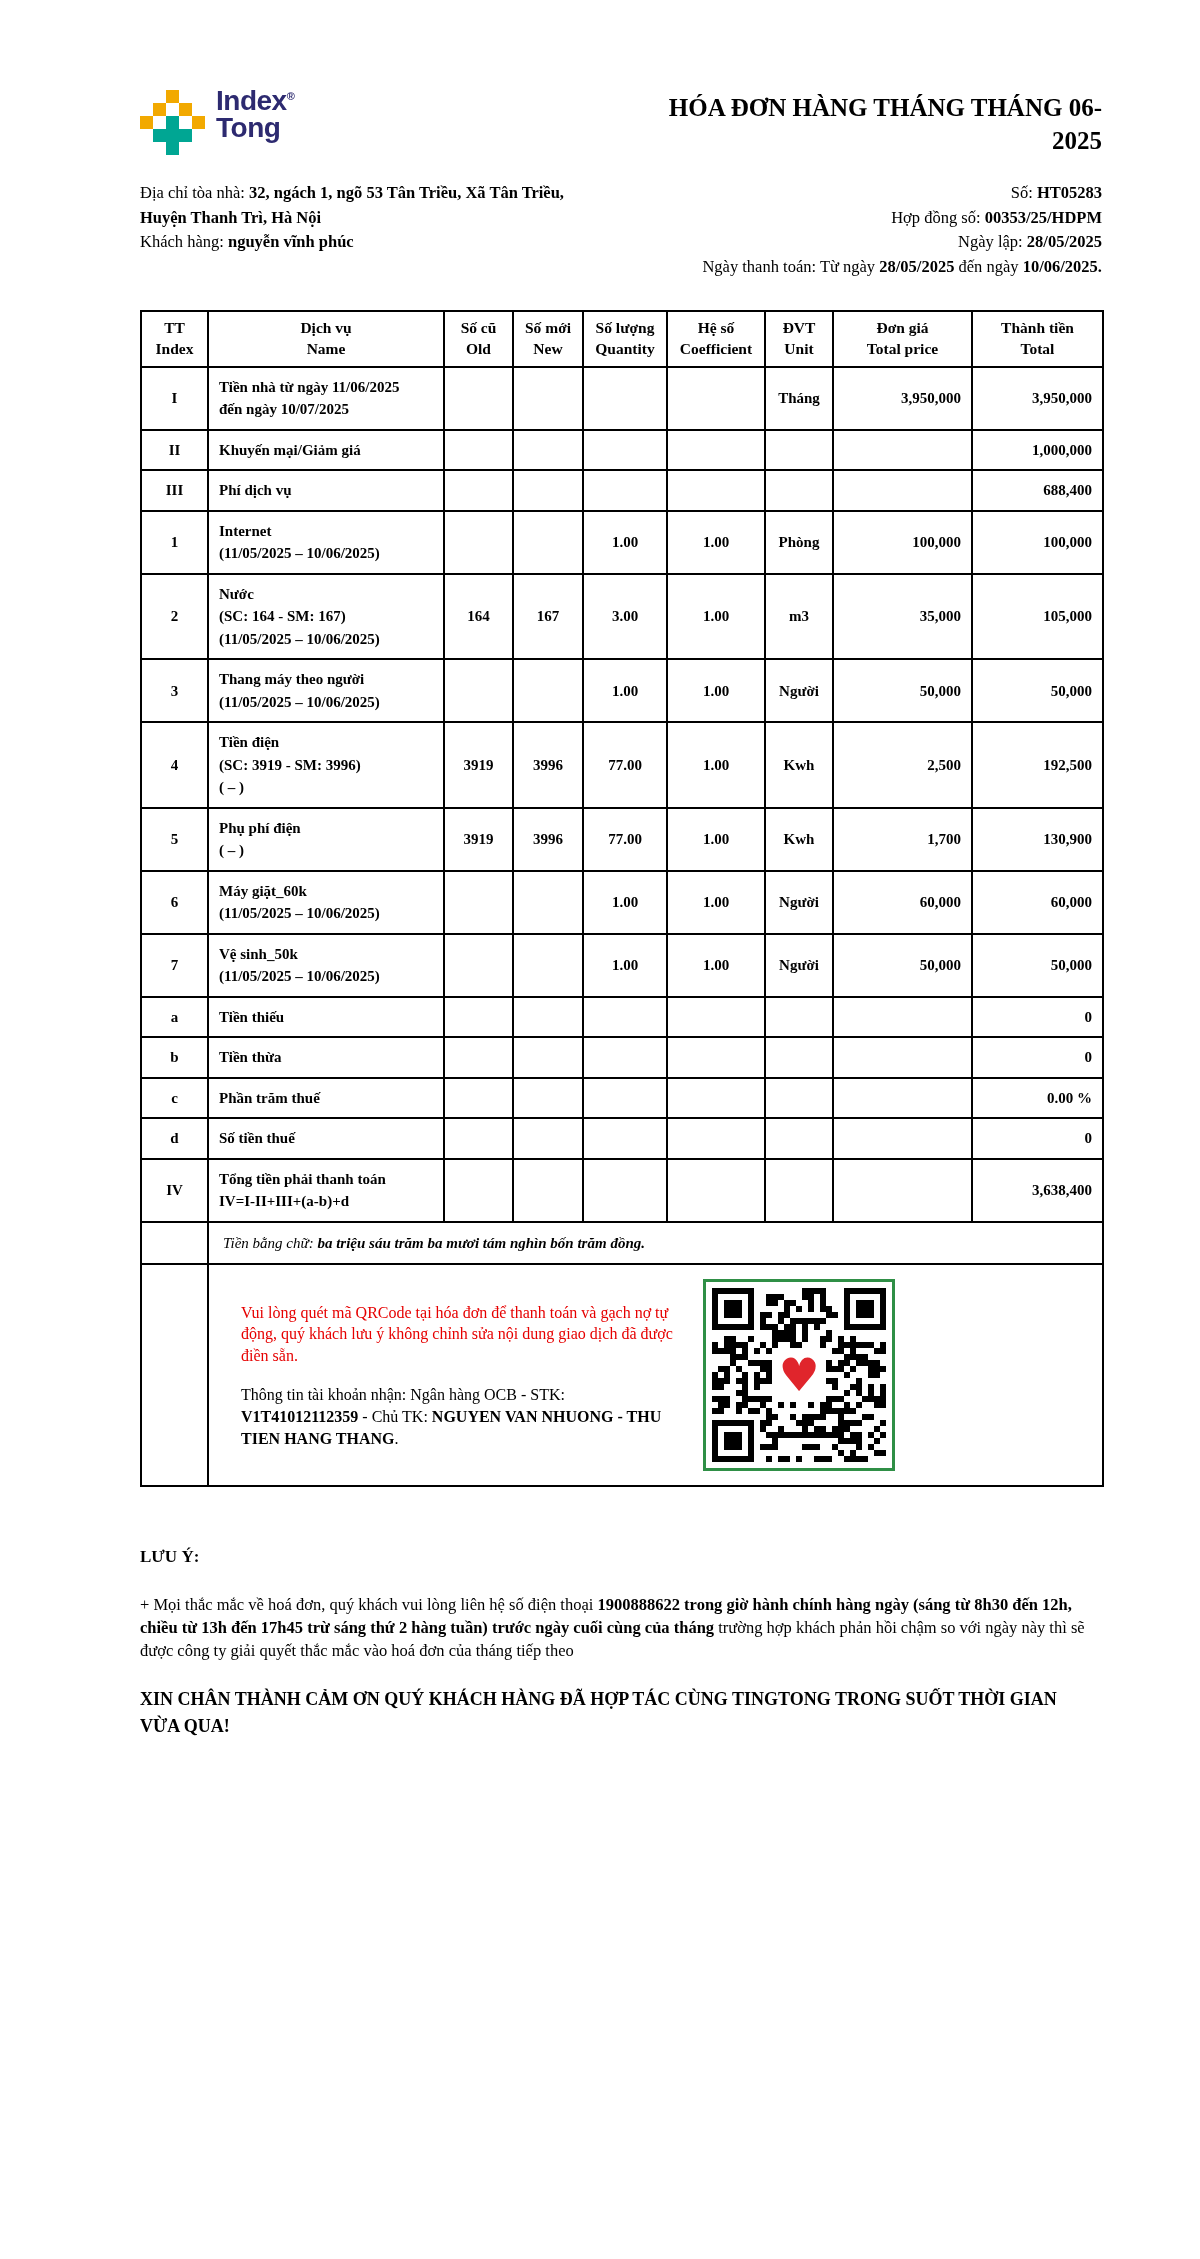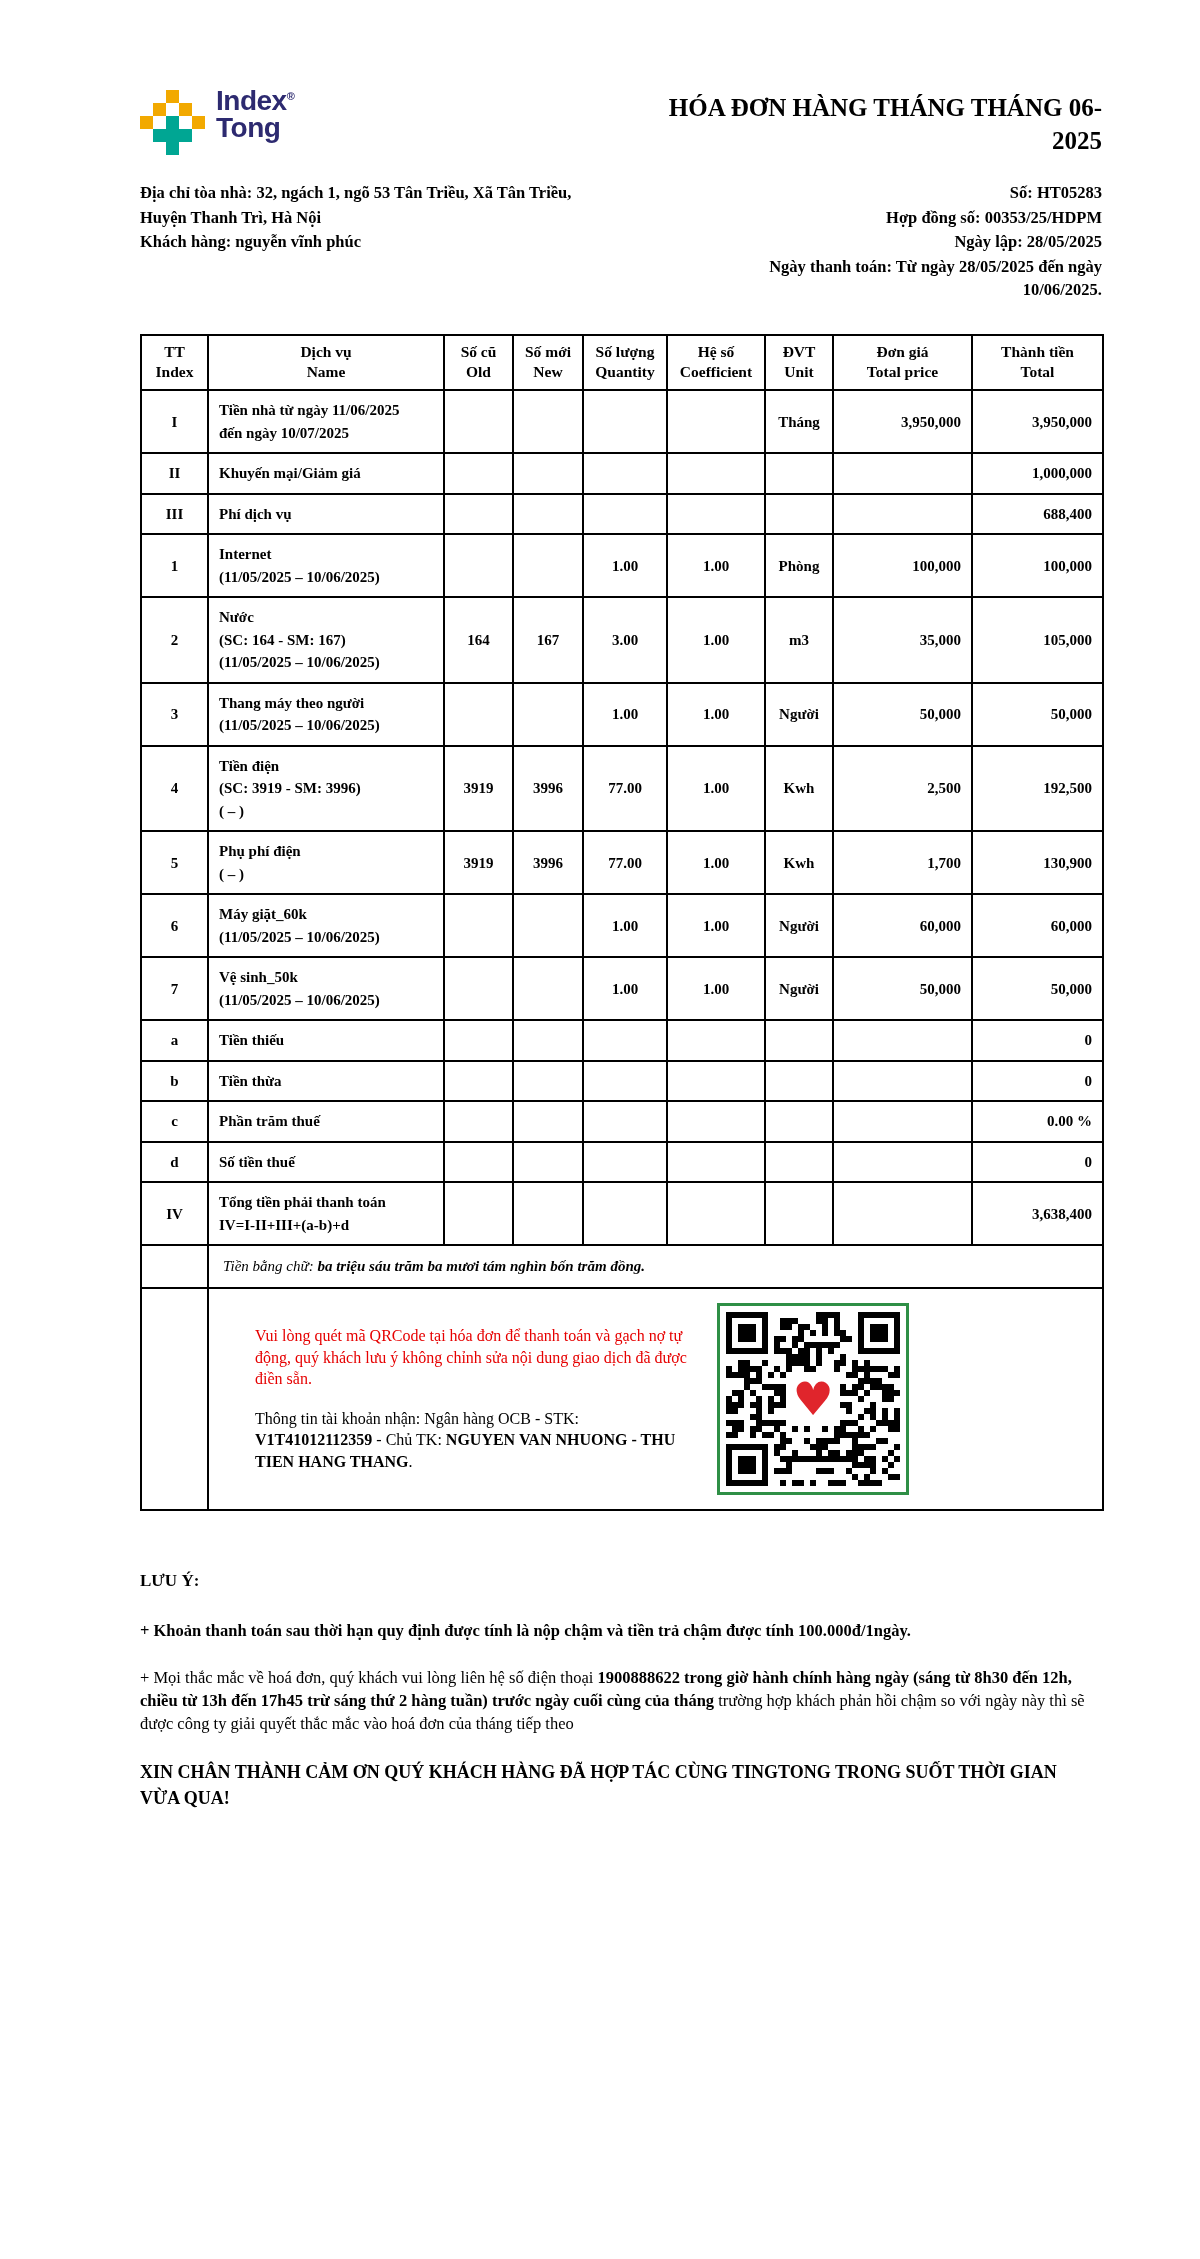--- a/index.html
+++ b/index.html
@@ -16,35 +16,35 @@
   .p20{left:26px;top:0;} .p11{left:13px;top:13px;} .p31{left:39px;top:13px;}
   .p02{left:0;top:26px;} .p42{left:52px;top:26px;} .p22{left:26px;top:26px;}
   .p13{left:13px;top:39px;} .p23{left:26px;top:39px;} .p33{left:39px;top:39px;}
   .p24{left:26px;top:52px;}
   .wordmark{font-family:"Liberation Sans","DejaVu Sans",sans-serif;font-weight:bold;
             color:#2D2A70;font-size:28px;line-height:0.95;letter-spacing:-0.5px;}
   .wordmark sup{font-size:11px;}
   .title{width:640px;text-align:right;font-weight:bold;font-size:25px;line-height:1.3;margin-top:4px;}
 
   
-  .info{display:flex;margin-top:24px;font-size:16.5px;font-weight:bold;}
+  .info{display:flex;margin-top:24px;font-size:16.5px;}
   .info-left{width:57%;}
   .info-right{width:43%;text-align:right;}
   .info div{line-height:23.5px;margin-bottom:1px;}
 
   
   table{border-collapse:collapse;width:962px;margin-top:30px;table-layout:fixed;}
   th,td{border:2px solid #000;vertical-align:middle;}
   th{font-size:15.5px;line-height:1.35;padding:6px 3px;text-align:center;}
   td{font-size:15px;font-weight:bold;line-height:1.5;padding:8px 10px;}
   td.c{text-align:center;padding:8px 3px;}
   td.rt{text-align:right;}
   .words-cell{font-weight:normal;font-style:italic;padding:9px 14px;}
   .words-cell b{font-style:italic;}
-  .qr-cell{padding:14px 26px;}
+  .qr-cell{padding:14px 12px;}
   .qr-flex{display:flex;align-items:center;}
   .qr-text{width:440px;margin-left:20px;font-size:16px;font-weight:normal;line-height:1.35;}
   .red-note{color:#E60000;margin:0 0 18px 0;}
   .acct{margin:0;}
   .qr-box{margin-left:22px;border:3px solid #2F8F46;background:#fff;padding:6px;line-height:0;
           position:relative;width:174px;height:174px;}
   .qr-heart{position:absolute;left:50%;top:50%;transform:translate(-50%,-50%);
             background:#fff;width:48px;height:48px;text-align:center;}
   .qr-heart span{font-family:"DejaVu Sans",sans-serif;color:#E0252C;font-size:46px;line-height:48px;}
 
@@ -588,19 +588,18 @@
                 <div class="qr-heart"><span>♥</span></div>
               </div>
             </div>
           </td>
         </tr>
       </tbody>
     </table>
 
     <div class="notes">
       <div class="notes-heading">LƯU Ý:</div>
-      <p class="note1">+ Khoản thanh toán sau thời hạn quy định được tính là nộp chậm và tiền trả chậm được tính 100.000đ/1ngày.</p>
       <p class="note2"><span>+ Mọi thắc mắc về hoá đơn, quý khách vui lòng liên hệ số điện thoại </span><b>1900888622 trong giờ hành chính hàng ngày (sáng từ 8h30 đến 12h, chiều từ 13h đến 17h45 trừ sáng thứ 2 hàng tuần)</b><span> </span><b>trước ngày cuối cùng của tháng</b><span> trường hợp khách phản hồi chậm so với ngày này thì sẽ được công ty giải quyết thắc mắc vào hoá đơn của tháng tiếp theo</span></p>
       <p class="thanks">XIN CHÂN THÀNH CẢM ƠN QUÝ KHÁCH HÀNG ĐÃ HỢP TÁC CÙNG TINGTONG TRONG SUỐT THỜI GIAN VỪA QUA!</p>
     </div>
 
   </div>
 </div>
 
 </body></html>

